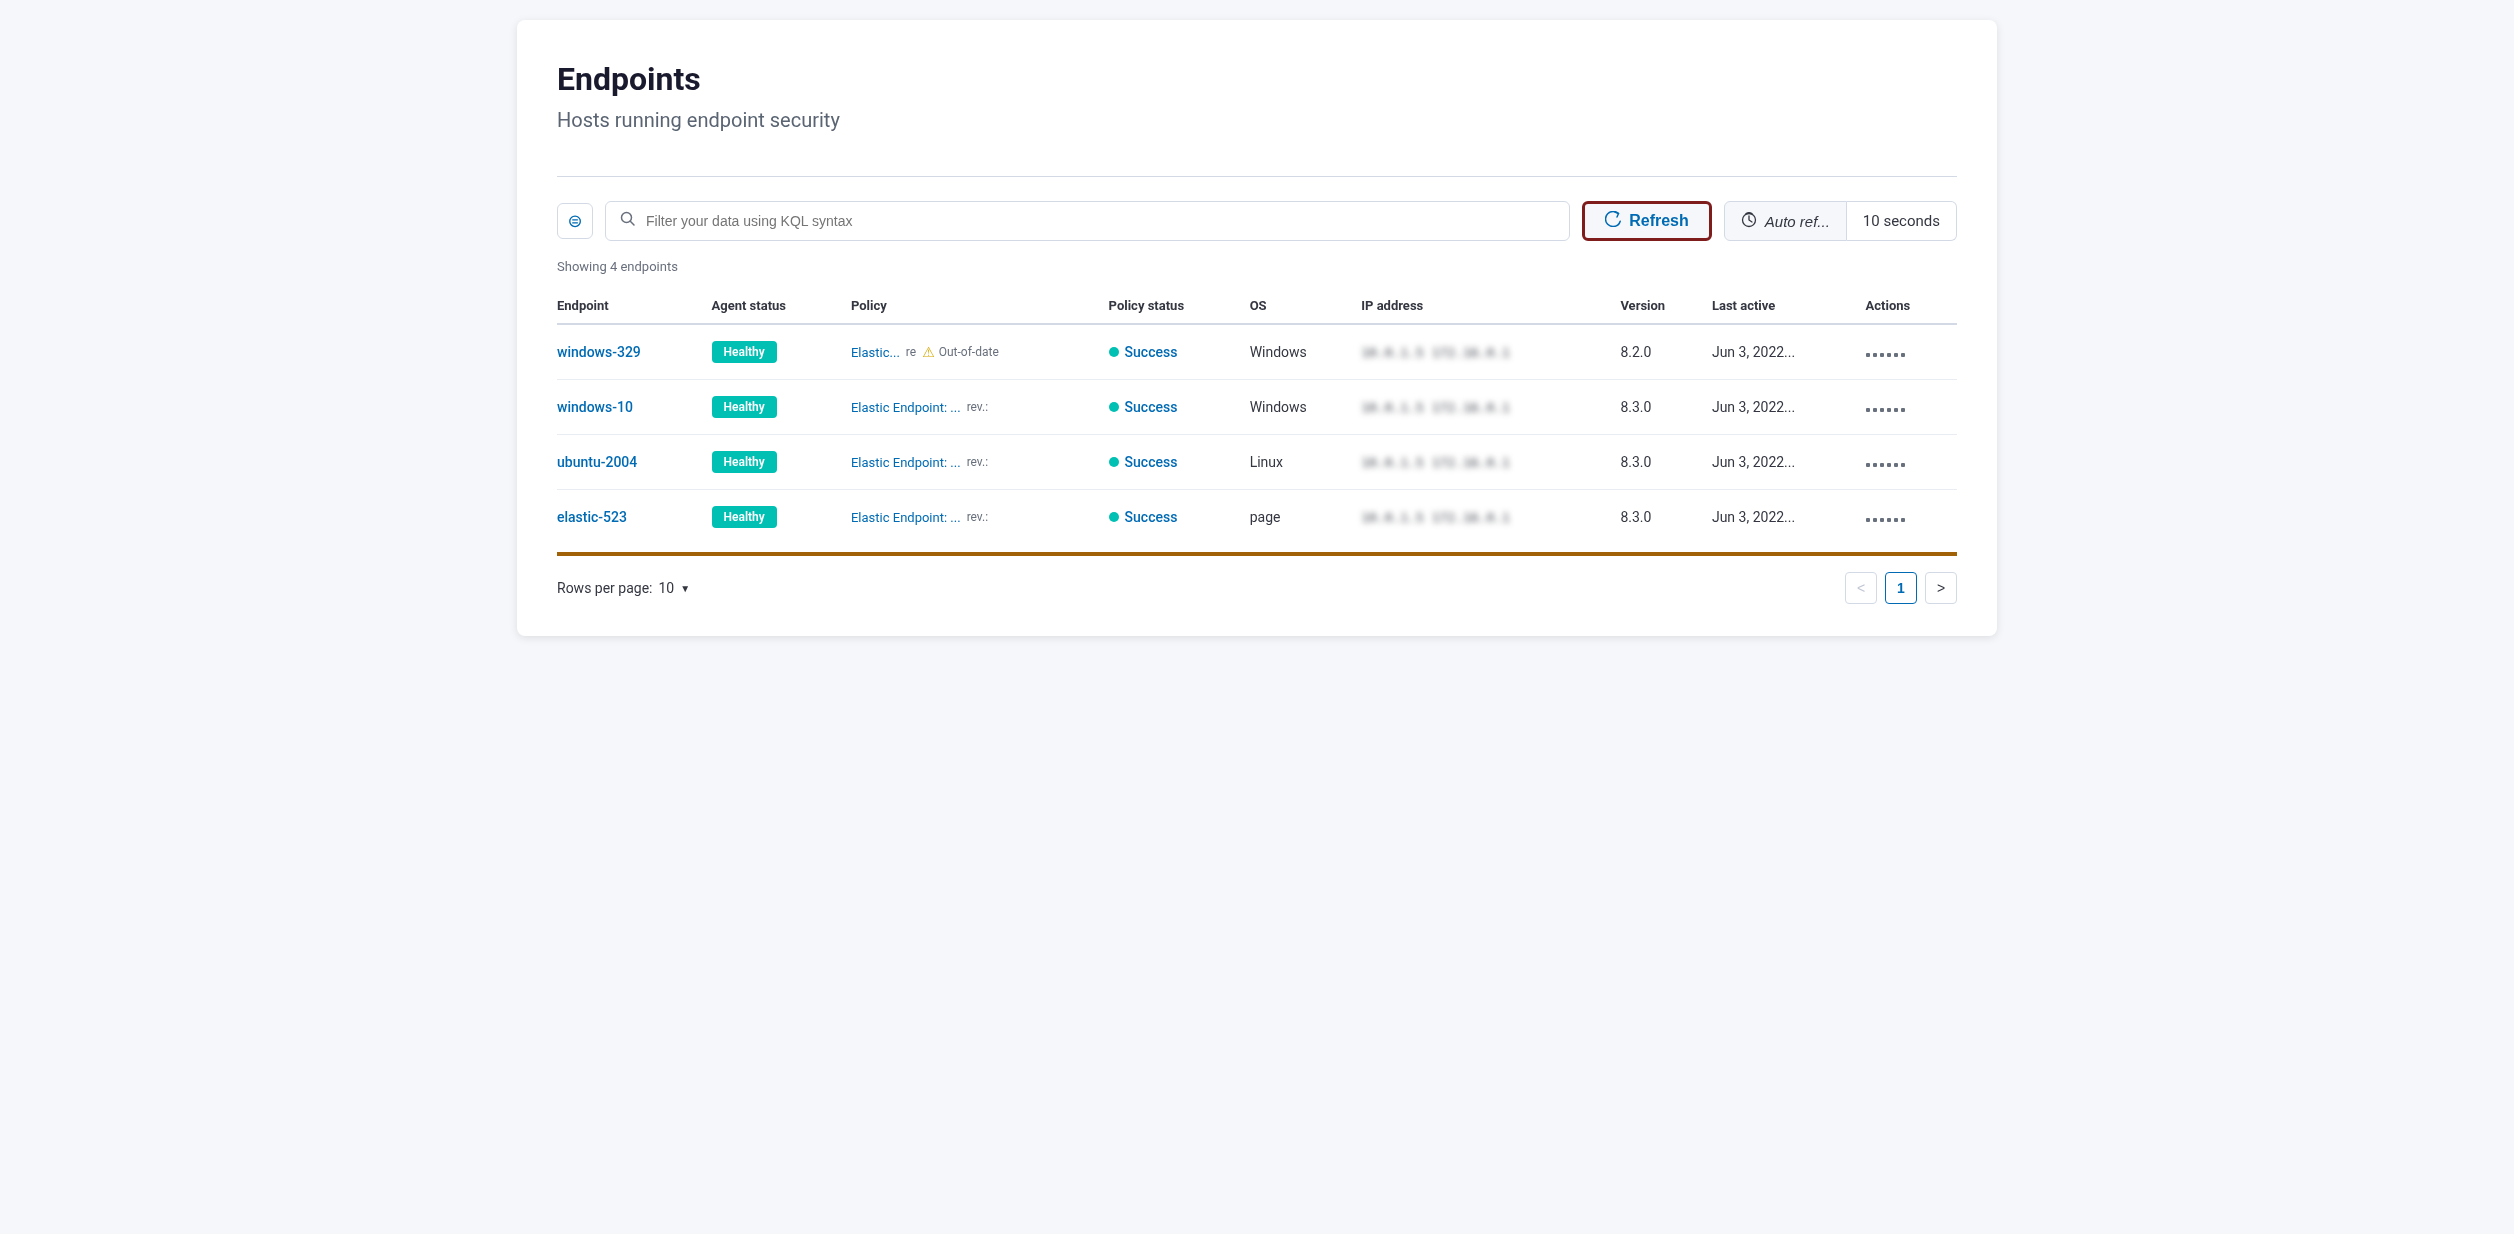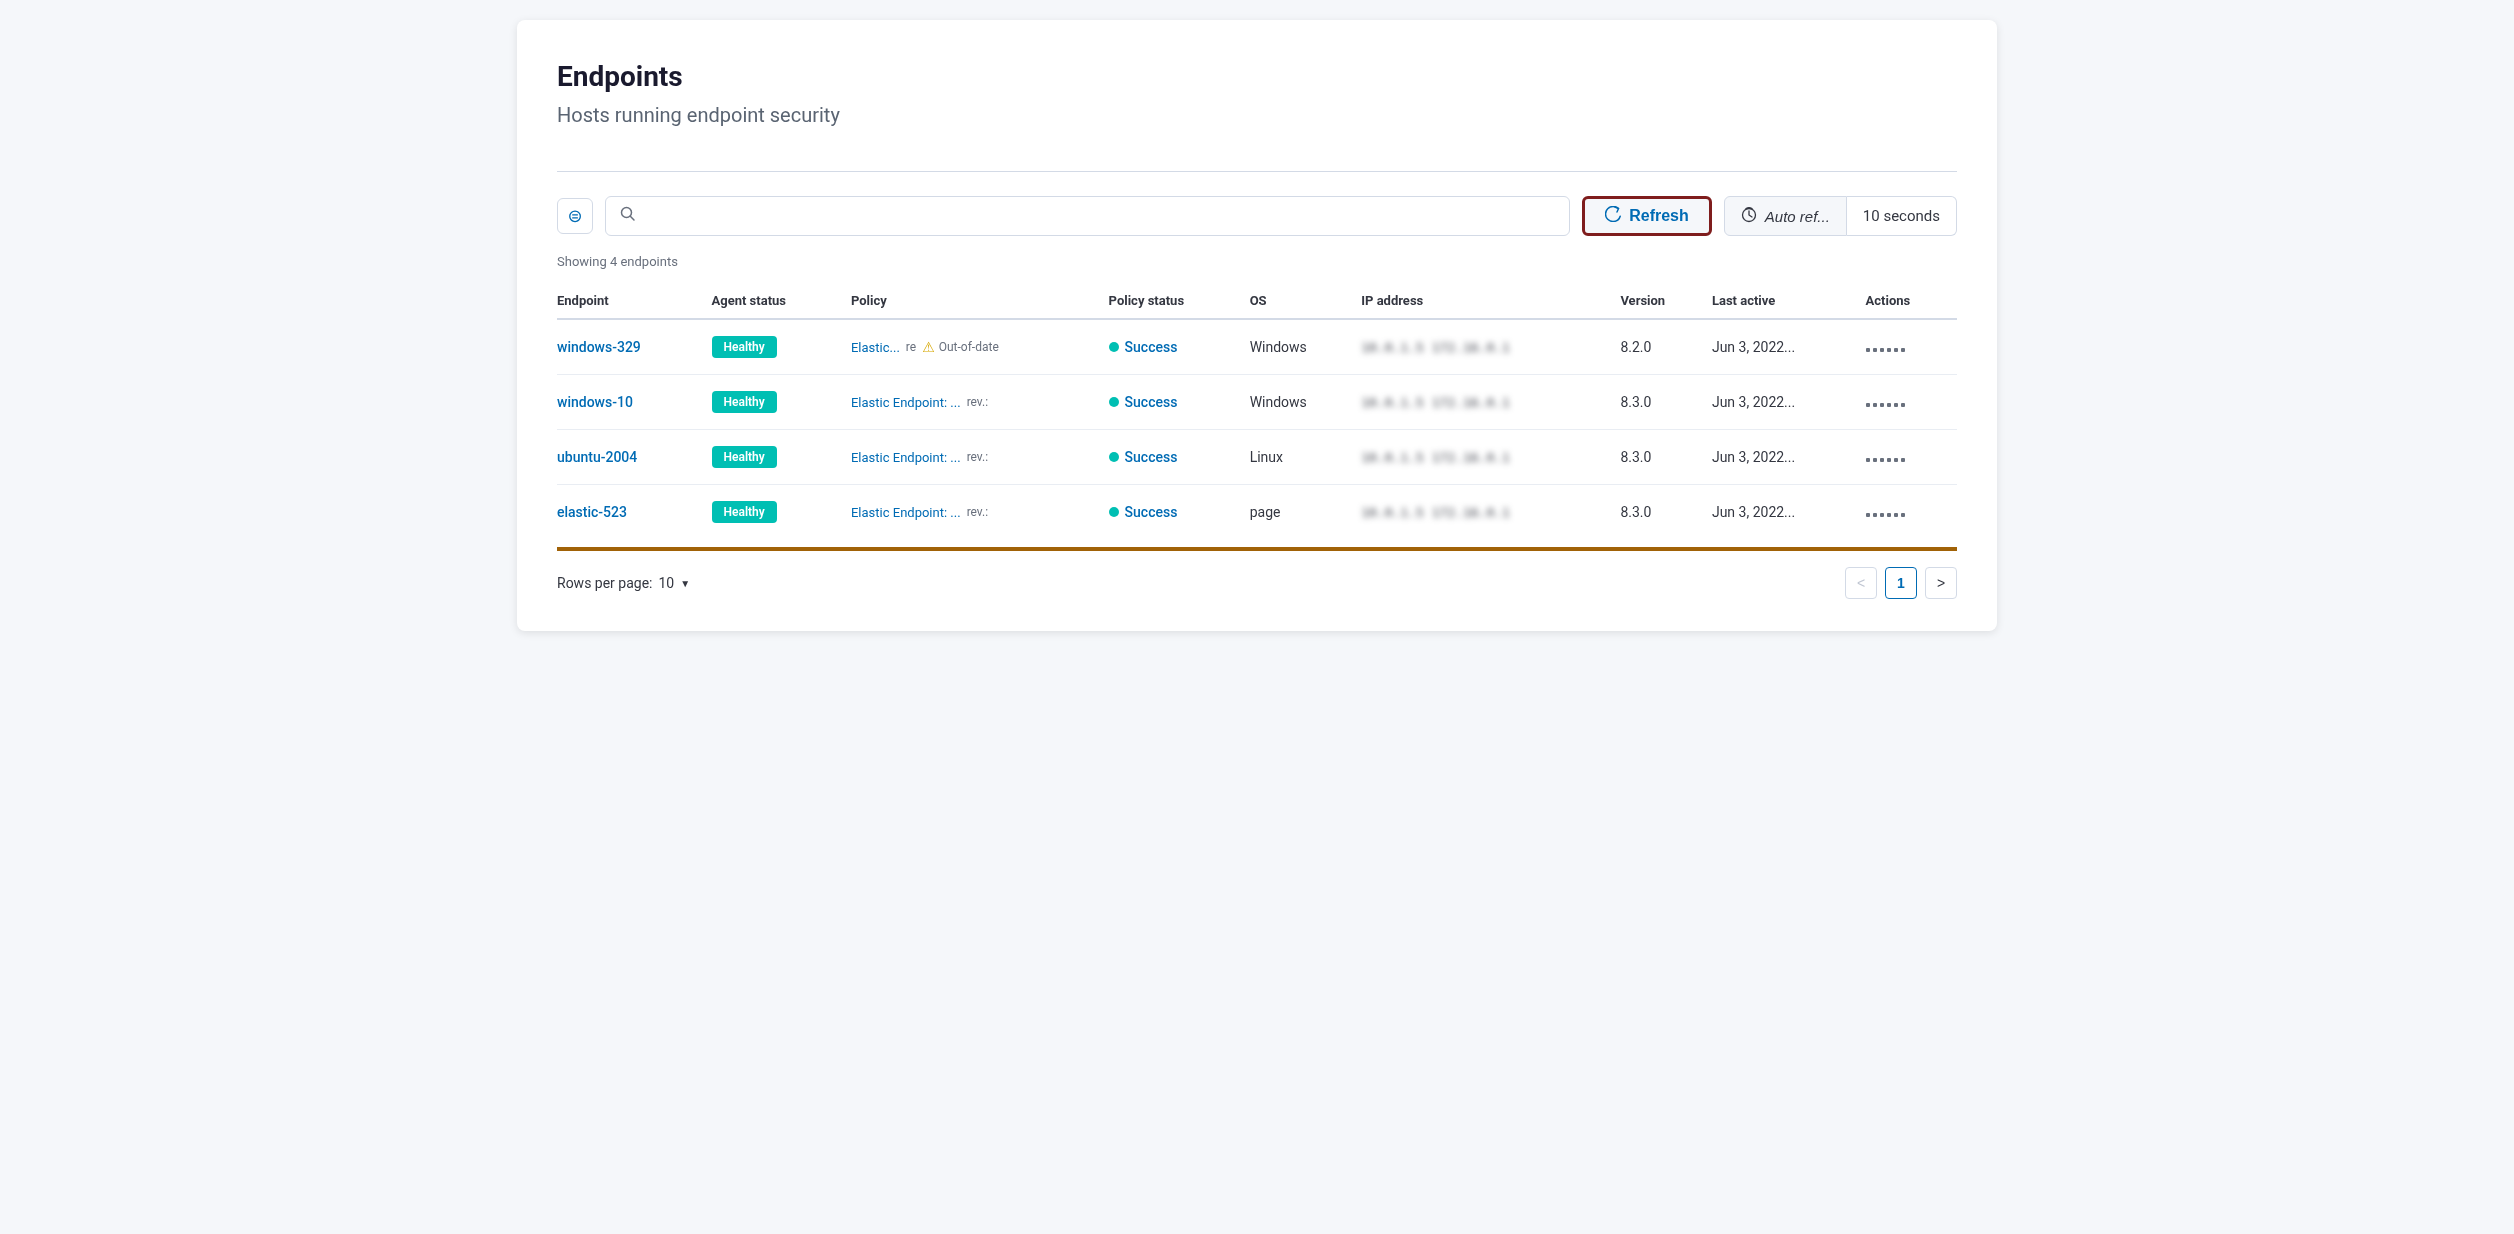--- a/index.html
+++ b/index.html
@@ -15,21 +15,21 @@
     }
     .page-container {
       background: #fff;
       border-radius: 8px;
       box-shadow: 0 2px 8px rgba(0,0,0,0.1);
       width: 100%;
       max-width: 1480px;
       padding: 40px 40px 32px;
     }
     .page-title {
-      font-size: 28px;
+      font-size: 32px;
       font-weight: 700;
       color: #1a1a2e;
       margin-bottom: 10px;
     }
     .page-subtitle {
       font-size: 20px;
       color: #5a6472;
       margin-bottom: 44px;
     }
     .divider {
@@ -296,20 +296,21 @@
       <span style="font-size:18px; color:#006bb4;">⊜</span>
     </button>
 
     <div class="search-bar">
       <span class="search-icon">
         <svg width="16" height="16" viewBox="0 0 16 16" fill="none" xmlns="http://www.w3.org/2000/svg">
           <circle cx="6.5" cy="6.5" r="5" stroke="#69707d" stroke-width="1.5"></circle>
           <line x1="10.3" y1="10.3" x2="14" y2="14" stroke="#69707d" stroke-width="1.5" stroke-linecap="round"></line>
         </svg>
       </span>
+      <input class="search-input" type="text" placeholder="Filter your data using KQL syntax" style="">
     </div>
 
     <button class="refresh-btn">
       <span class="refresh-icon">
         <svg width="16" height="16" viewBox="0 0 16 16" fill="none" xmlns="http://www.w3.org/2000/svg">
           <path d="M13.5 2.5C12.1 1.2 10.2 0.5 8 0.5C3.9 0.5 0.5 3.9 0.5 8C0.5 12.1 3.9 15.5 8 15.5C11.4 15.5 14.3 13.3 15.2 10.3" stroke="#006bb4" stroke-width="1.5" stroke-linecap="round"></path>
           <polyline points="10,1 13.5,2.5 12,6" fill="none" stroke="#006bb4" stroke-width="1.5" stroke-linecap="round" stroke-linejoin="round"></polyline>
         </svg>
       </span>
       <span>Refresh</span>

